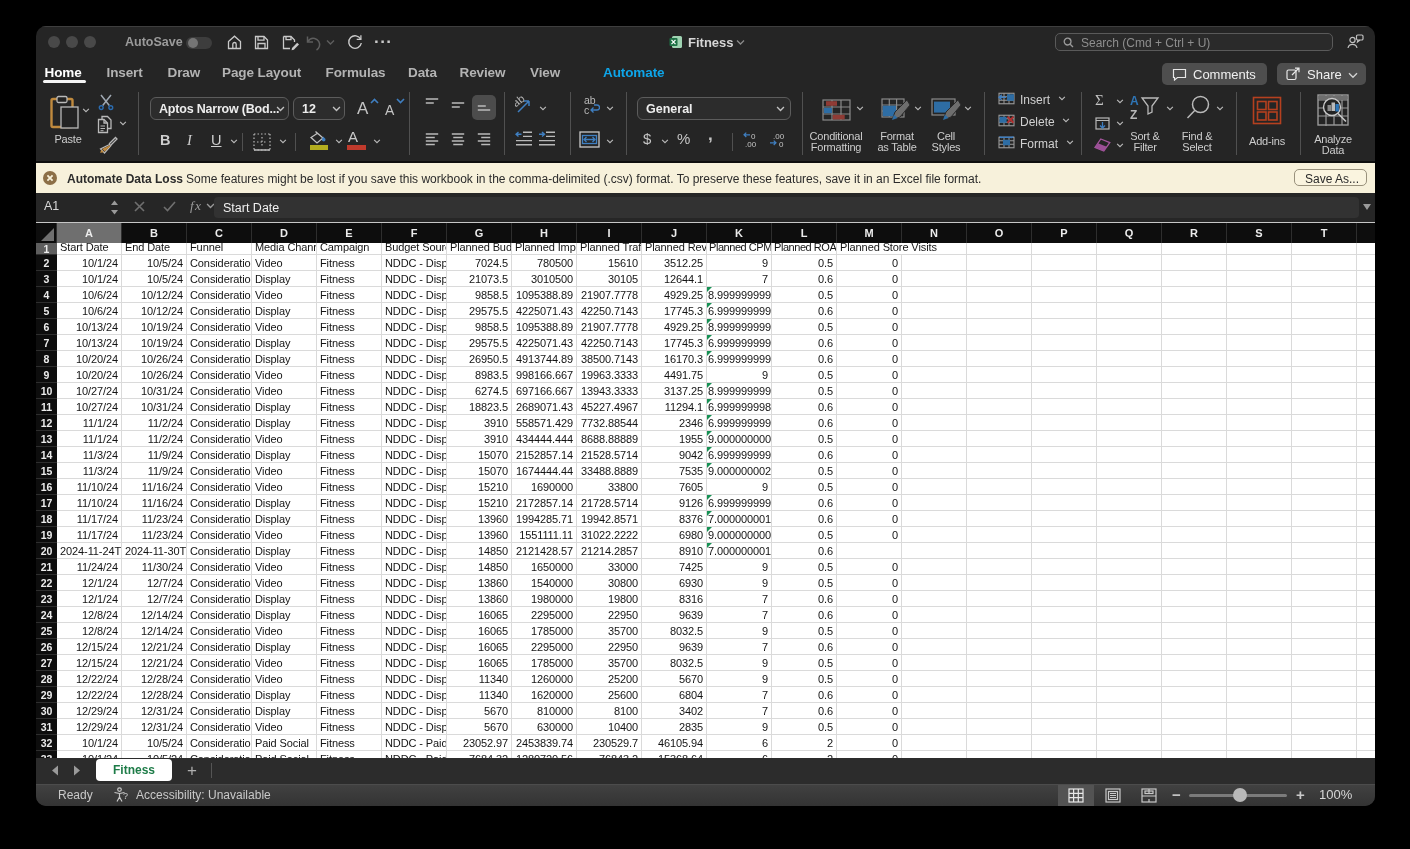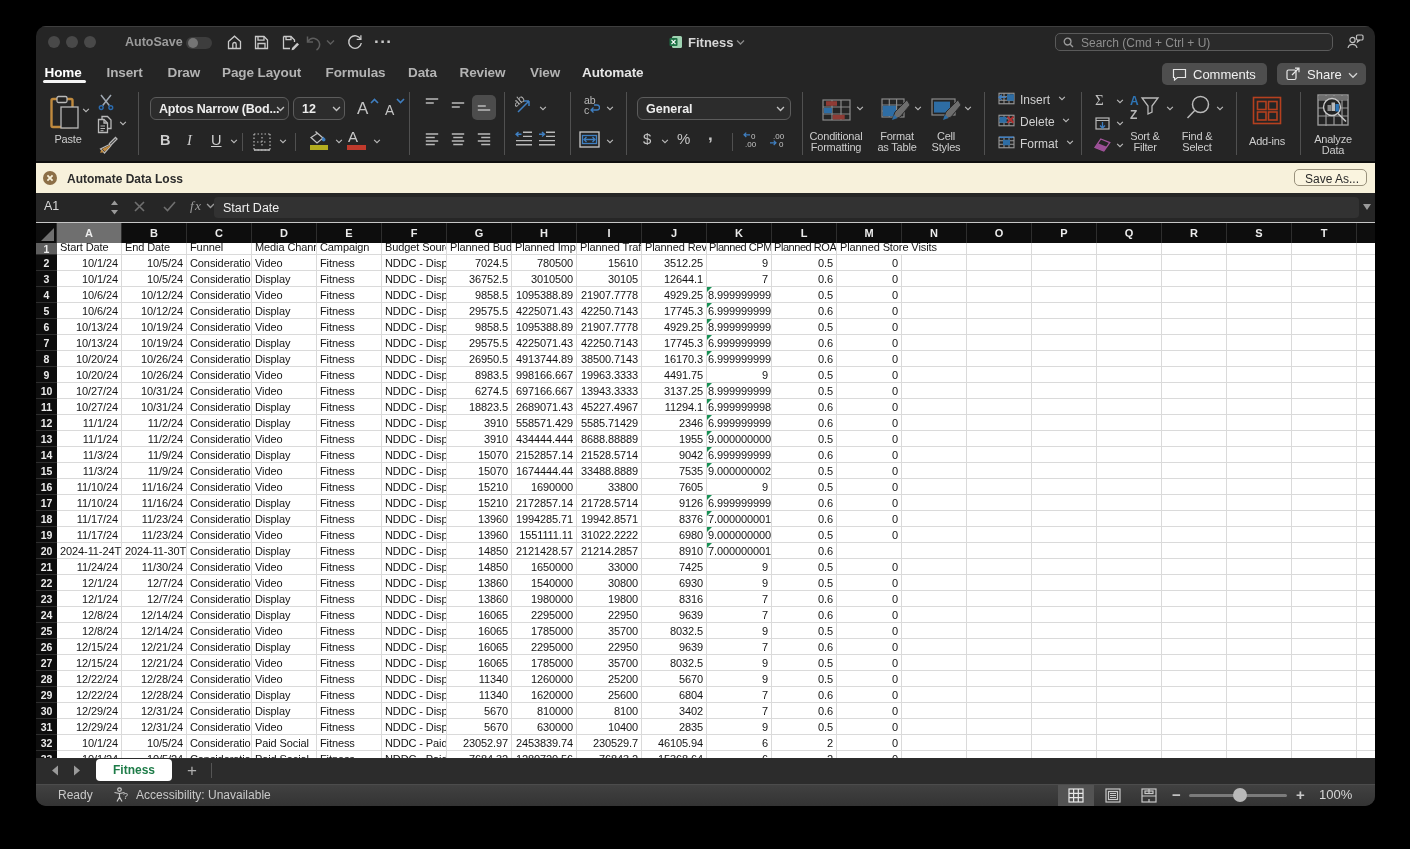--- a/index.html
+++ b/index.html
@@ -80,21 +80,21 @@
       <path d="M11 6 L10.5 8 L13 6"></path>
     </svg>
 <div class="a tabt" style="left:8.5px;color:#ffffff">Home</div>
 <div class="a tabt" style="left:70.5px;color:#b3b3b3">Insert</div>
 <div class="a tabt" style="left:131.5px;color:#b3b3b3">Draw</div>
 <div class="a tabt" style="left:186px;color:#b3b3b3">Page Layout</div>
 <div class="a tabt" style="left:289.5px;color:#b3b3b3">Formulas</div>
 <div class="a tabt" style="left:372px;color:#b3b3b3">Data</div>
 <div class="a tabt" style="left:423.5px;color:#b3b3b3">Review</div>
 <div class="a tabt" style="left:494px;color:#b3b3b3">View</div>
-<div class="a tabt" style="left:546px;color:#e5e5e5">Automate</div>
+<div class="a tabt" style="left:567px;color:#0ea5e9">Automate</div>
 <div class="a" style="left:7px;top:54px;width:43px;height:3px;border-radius:2px;background:#f5f5f5"></div>
 <div class="a btn" style="left:1126px;top:37px;width:105px;height:22px"></div>
 <svg class="a" style="left:1136px;top:42px" width="15" height="13" viewBox="0 0 15 13" fill="none" stroke="#e8e8e8" stroke-width="1.2">
 <path d="M1.5 1.5 H13.5 V9.5 H5.5 L2.5 12 V9.5 H1.5 Z"></path>
     </svg>
 <div class="a" style="left:1157px;top:41px;font-size:13px;color:#f0f0f0">Comments</div>
 <div class="a btn" style="left:1241px;top:37px;width:89px;height:22px"></div>
 <svg class="a" style="left:1250px;top:41px" width="15" height="14" viewBox="0 0 15 14" fill="none" stroke="#e8e8e8" stroke-width="1.2">
 <rect x="1" y="3" width="9" height="9.5" rx="1.5"></rect>
       <path d="M6 8 L12.5 1.5 M9 1.2 H13 V5.2" fill="none"></path>
@@ -380,20 +380,21 @@
 <rect x="18.4" y="10" width="3.5" height="7.5" fill="#2e75b6"></rect>
     </svg>
 <div class="a lbl" style="left:1272px;top:108px;width:50px">Analyze<br>Data</div>
 <div class="a" style="left:0;top:135px;width:1339px;height:2px;background:#0e0e0e"></div>
 <div class="a" style="left:0;top:137px;width:1339px;height:30px;background:#f7f1db"></div>
 <svg class="a" style="left:7px;top:145px" width="14" height="14" viewBox="0 0 14 14">
 <circle cx="7" cy="7" r="7" fill="#8c6f47"></circle>
       <path d="M4.4 4.4 L9.6 9.6 M9.6 4.4 L4.4 9.6" stroke="#f7f1db" stroke-width="1.8"></path>
     </svg>
 <div class="a" style="left:31px;top:146px;font-size:12px;font-weight:700;color:#2b2b2b">Automate Data Loss</div>
+<div class="a" style="left:150px;top:146px;font-size:12px;color:#2b2b2b">Some features might be lost if you save this workbook in the comma-delimited (.csv) format. To preserve these features, save it in an Excel file format.</div>
 <div class="a" style="left:1258px;top:143px;width:73px;height:17px;border:1px solid #99917c;border-radius:5px;background:#faf4df"></div>
 <div class="a" style="left:1269px;top:146px;font-size:12px;color:#2b2b2b">Save As...</div>
 <div class="a" style="left:0;top:167px;width:1339px;height:29px;background:#262626"></div>
 <div class="a" style="left:8px;top:173px;font-size:12.5px;color:#d8d8d8">A1</div>
 <svg class="a" style="left:74px;top:174px" width="9" height="15" viewBox="0 0 9 15" fill="#9a9a9a">
 <path d="M4.5 0.5 L8 5 H1 Z"></path>
       <path d="M4.5 14.5 L1 10 H8 Z"></path>
     </svg>
 <svg class="a" style="left:98px;top:175px" width="11" height="11" viewBox="0 0 11 11" stroke="#6f6f6f" stroke-width="1.6" fill="none">
       <path d="M1 1 L10 10 M10 1 L1 10"></path>
@@ -485,21 +486,21 @@
 <div class="c" style="width:18px;flex:none;border-right:none"></div>
 </div>
 <div class="cellrow" style="top:245px;height:16px;width:1339px">
 <div class="rh">3</div>
 <div class="c num" style="width:65px;flex:none">10/1/24</div>
 <div class="c num" style="width:65px;flex:none">10/5/24</div>
 <div class="c" style="width:65px;flex:none">Consideration</div>
 <div class="c" style="width:65px;flex:none">Display</div>
 <div class="c" style="width:65px;flex:none">Fitness</div>
 <div class="c" style="width:65px;flex:none">NDDC - Display</div>
-<div class="c num" style="width:65px;flex:none">36752.5</div>
+<div class="c num" style="width:65px;flex:none">21073.5</div>
 <div class="c num" style="width:65px;flex:none">3010500</div>
 <div class="c num" style="width:65px;flex:none">30105</div>
 <div class="c num" style="width:65px;flex:none">12644.1</div>
 <div class="c num" style="width:65px;flex:none">7</div>
 <div class="c num" style="width:65px;flex:none">0.6</div>
 <div class="c num" style="width:65px;flex:none">0</div>
 <div class="c" style="width:65px;flex:none"></div>
 <div class="c" style="width:65px;flex:none"></div>
 <div class="c" style="width:65px;flex:none"></div>
 <div class="c" style="width:65px;flex:none"></div>
@@ -703,21 +704,21 @@
 <div class="cellrow" style="top:389px;height:16px;width:1339px">
 <div class="rh">12</div>
 <div class="c num" style="width:65px;flex:none">11/1/24</div>
 <div class="c num" style="width:65px;flex:none">11/2/24</div>
 <div class="c" style="width:65px;flex:none">Consideration</div>
 <div class="c" style="width:65px;flex:none">Display</div>
 <div class="c" style="width:65px;flex:none">Fitness</div>
 <div class="c" style="width:65px;flex:none">NDDC - Display</div>
 <div class="c num" style="width:65px;flex:none">3910</div>
 <div class="c num" style="width:65px;flex:none">558571.429</div>
-<div class="c num" style="width:65px;flex:none">5585.71429</div>
+<div class="c num" style="width:65px;flex:none">7732.88544</div>
 <div class="c num" style="width:65px;flex:none">2346</div>
 <div class="c" style="width:65px;flex:none;padding-left:1px"><span class="tri"></span>6.99999999999999</div>
 <div class="c num" style="width:65px;flex:none">0.6</div>
 <div class="c num" style="width:65px;flex:none">0</div>
 <div class="c" style="width:65px;flex:none"></div>
 <div class="c" style="width:65px;flex:none"></div>
 <div class="c" style="width:65px;flex:none"></div>
 <div class="c" style="width:65px;flex:none"></div>
 <div class="c" style="width:65px;flex:none"></div>
 <div class="c" style="width:65px;flex:none"></div>

